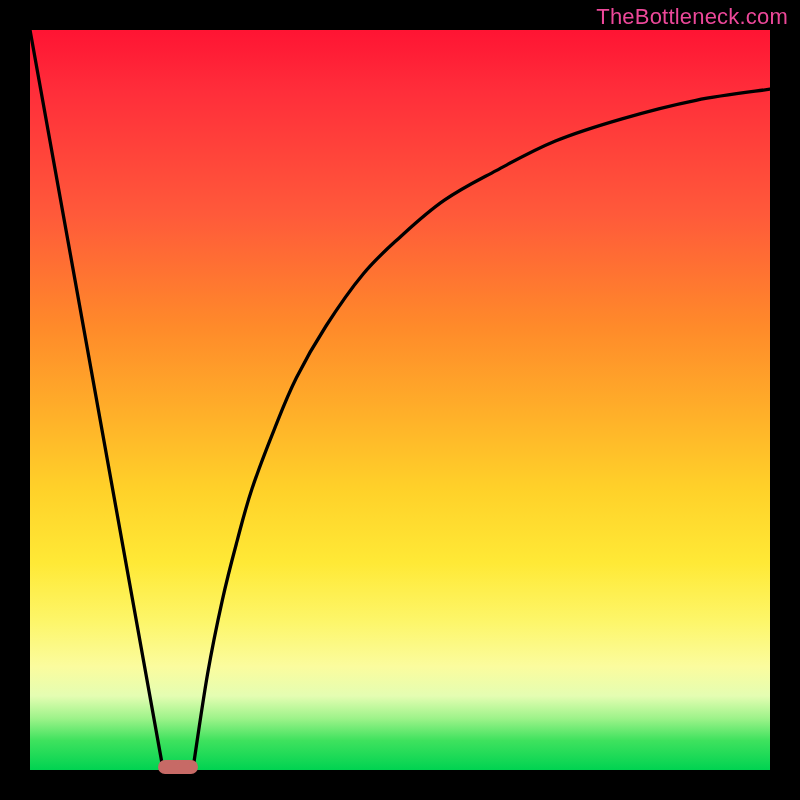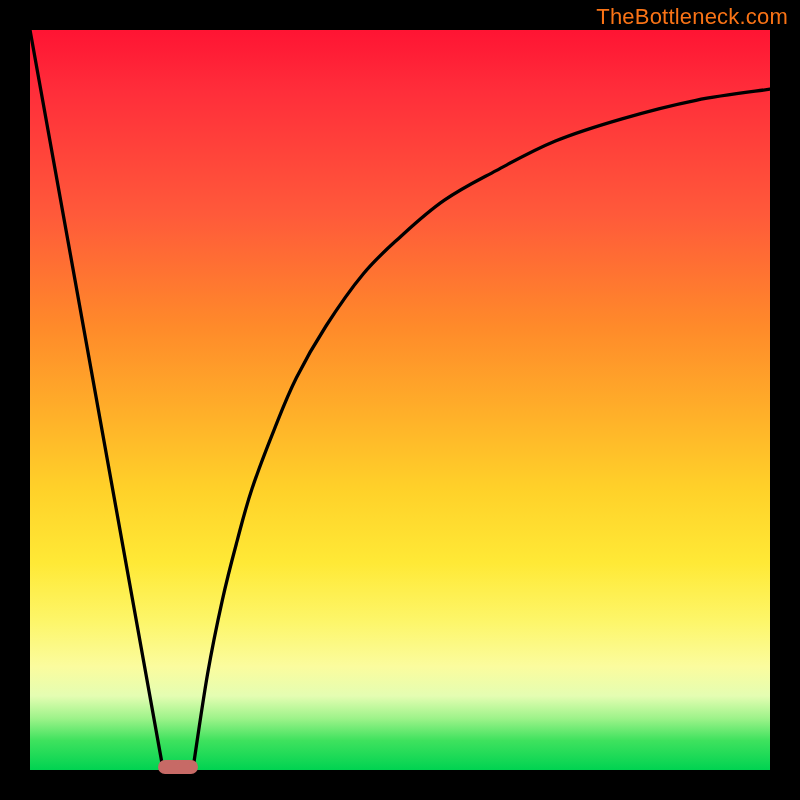--- a/index.html
+++ b/index.html
@@ -39,21 +39,21 @@
       #e4fdb2 90%,
       #9ef38a 93%,
       #3fe25e 96%,
       #00d351 100%
     );
   }
   .watermark {
     position: absolute;
     top: 4px;
     right: 12px;
-    color: #f97316;
+    color: #ec4899;
     font-size: 22px;
     letter-spacing: 0.2px;
     font-weight: 400;
     user-select: none;
   }
   svg.curves {
     position: absolute;
     top: 0;
     left: 0;
     width: 740px;

